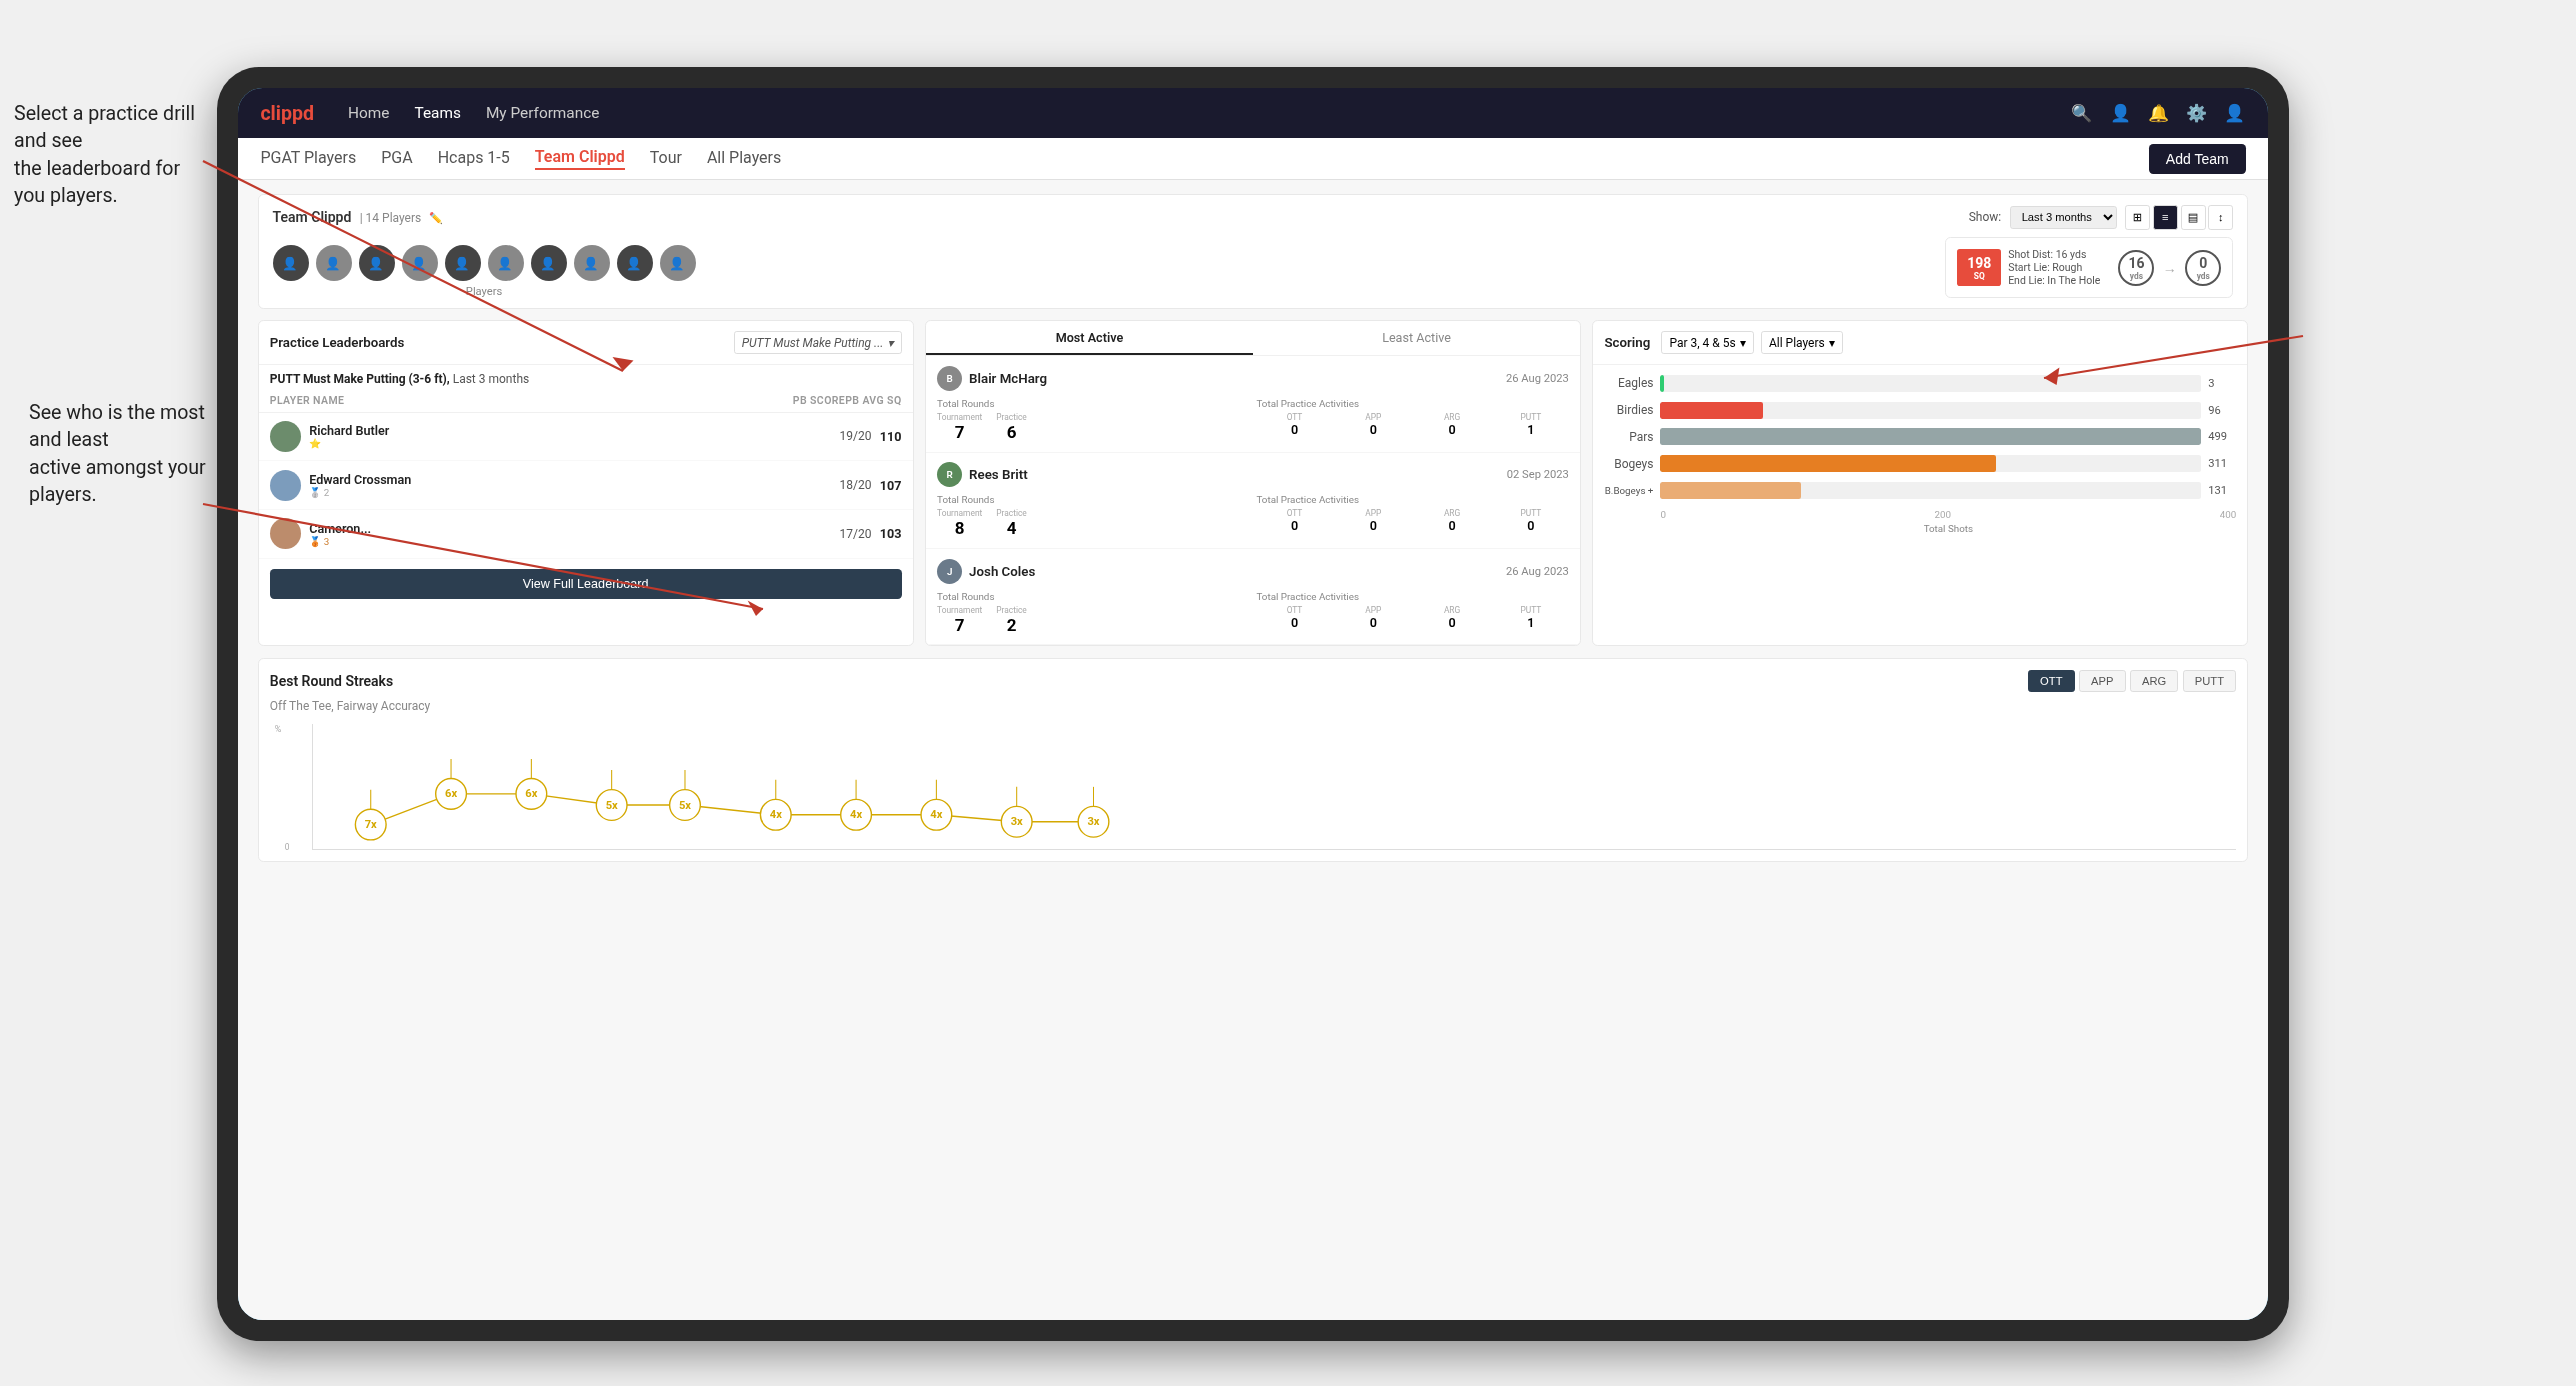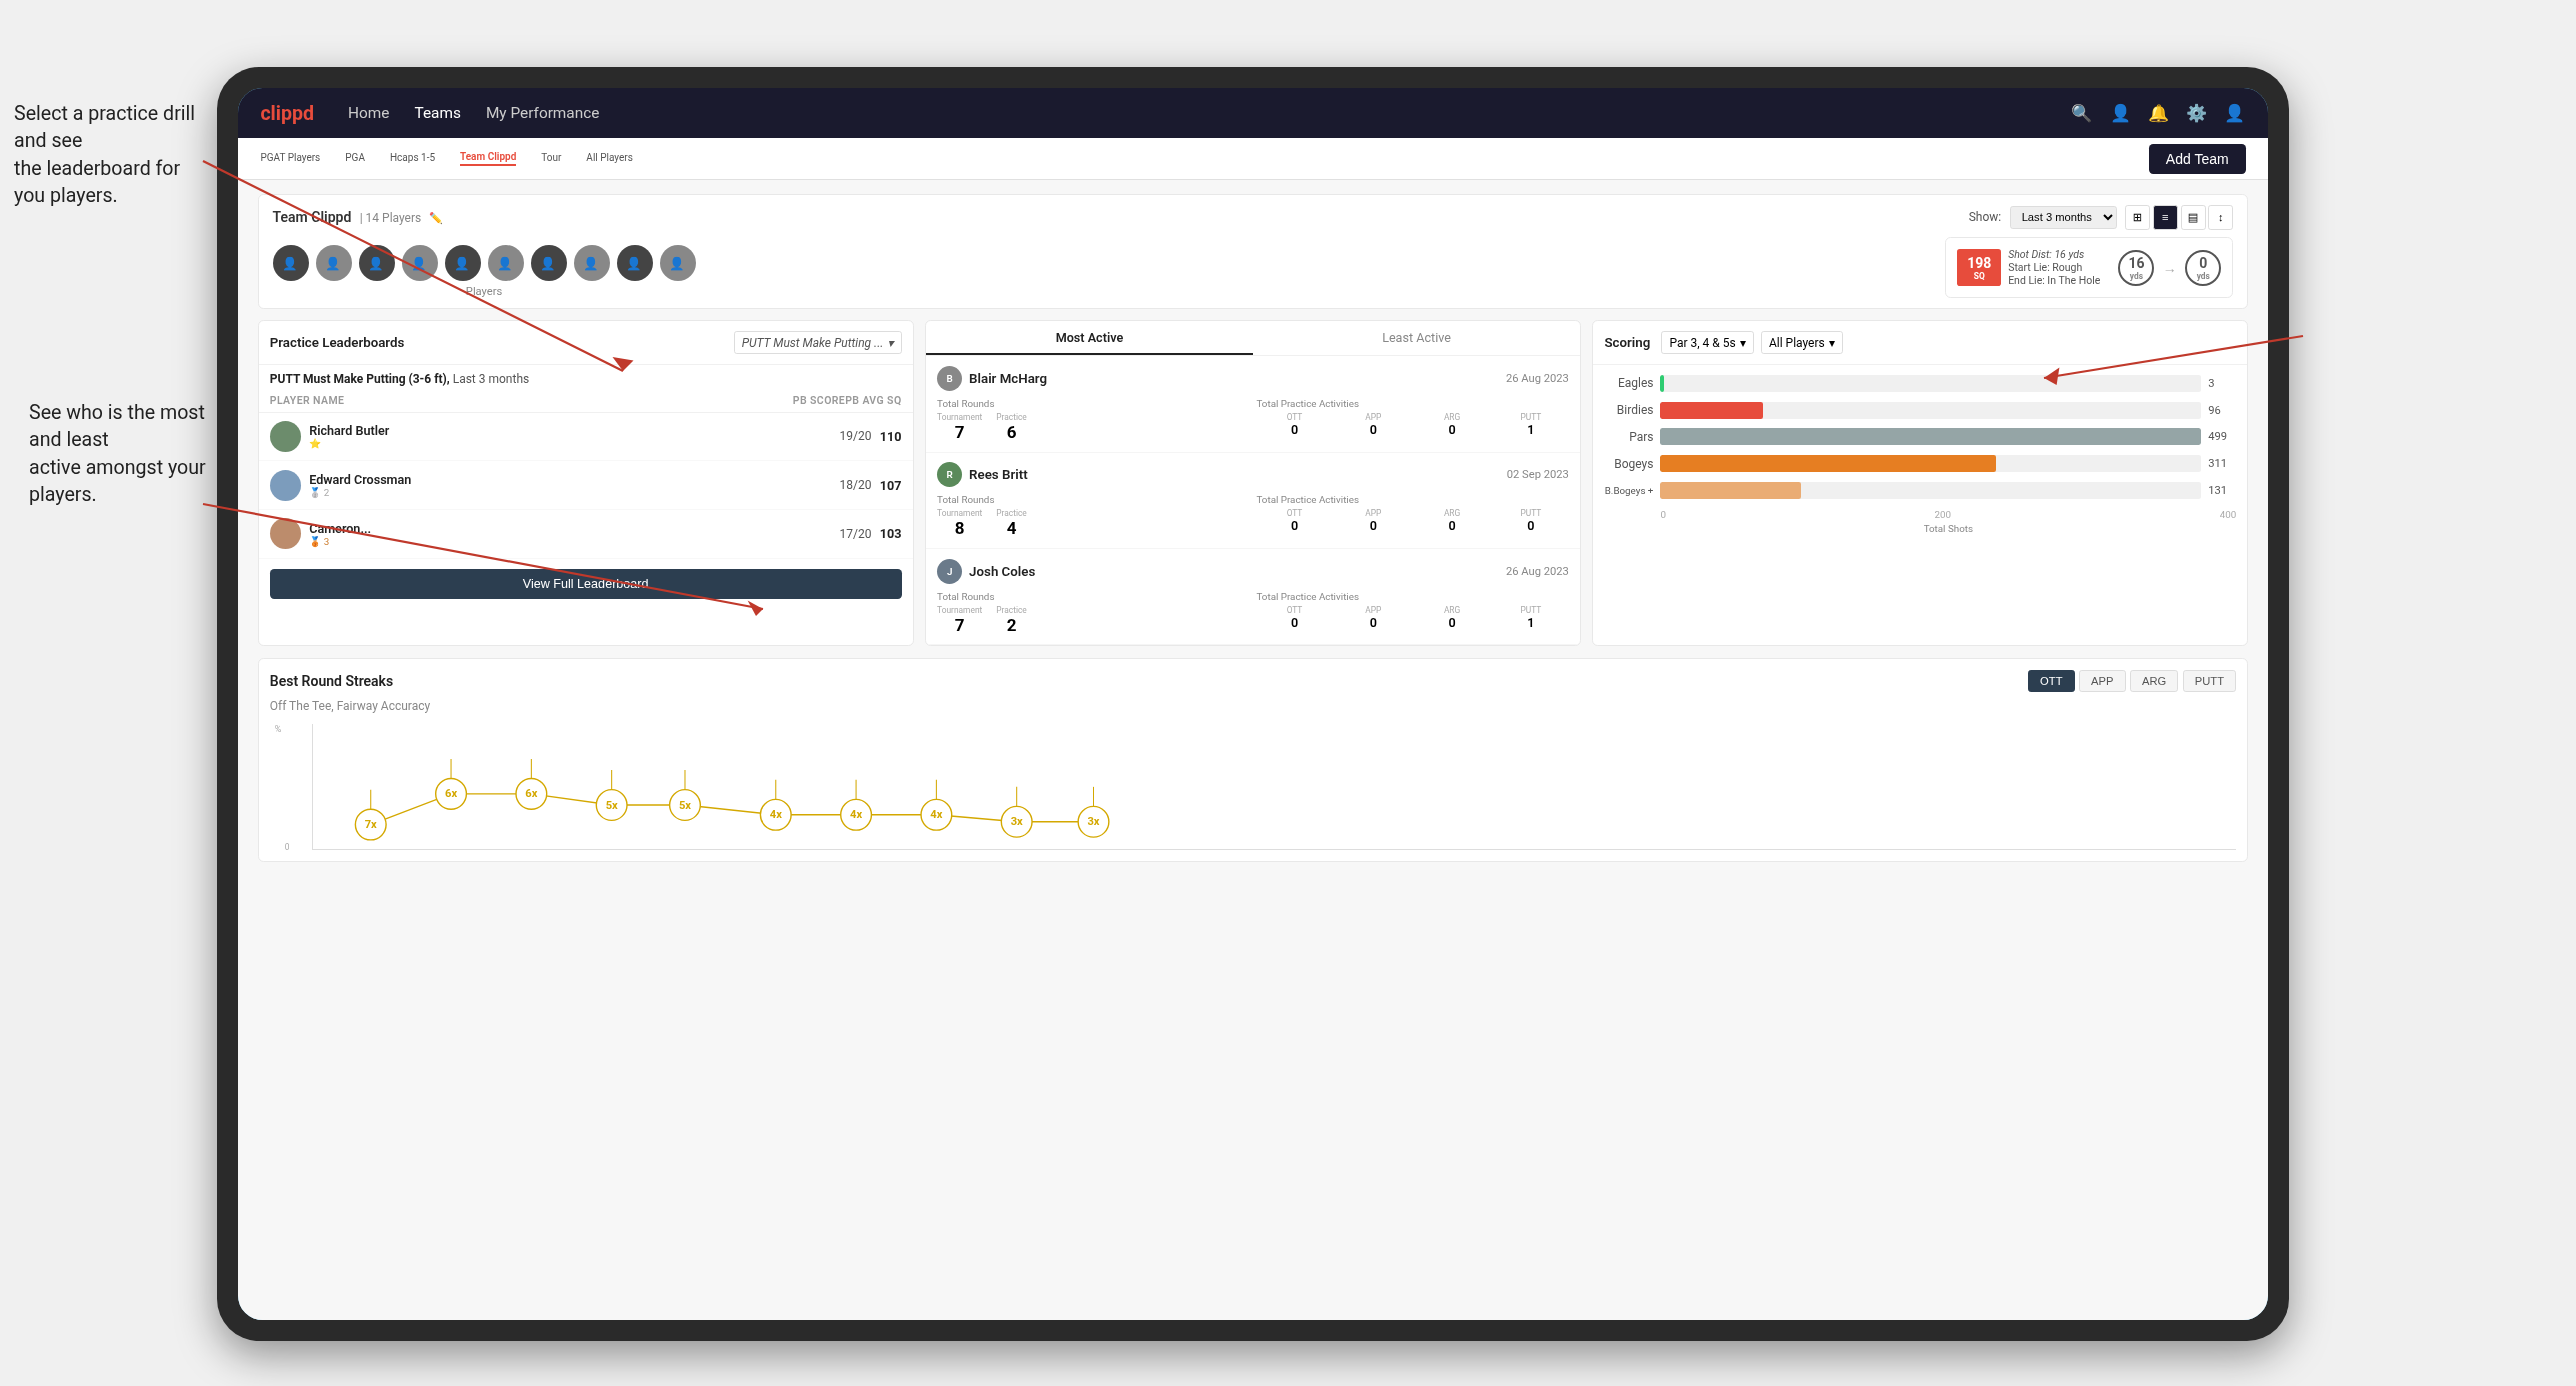--- a/index.html
+++ b/index.html
@@ -84,21 +84,21 @@
       background: #fff;
       height: 42px;
       display: flex;
       align-items: center;
       padding: 0 22.4px;
       border-bottom: 0.7px solid #e0e0e0;
       flex-shrink: 0;
       gap: 25px;
     }
     .subnav-item {
-      font-size: 10px;
+      font-size: 16px;
       color: #555;
       cursor: pointer;
       padding-bottom: 2.8px;
     }
     .subnav-item.active {
       color: #e74c3c;
       border-bottom: 2.1px solid #e74c3c;
       font-weight: 600;
     }
     .subnav-right {
@@ -565,21 +565,21 @@
               <div class="players-label">Players</div>
             </div>
 
             <div class="shot-info-card">
               <div style="display:flex;align-items:center;gap:7px;">
                 <div style="background:#e74c3c;color:#fff;font-size:14px;font-weight:700;padding:5.6px 9.8px;border-radius:2.8px;display:flex;flex-direction:column;align-items:center;">
                   <span>198</span>
                   <span style="font-size:8.4px;">SQ</span>
                 </div>
                 <div>
-                  <div style="font-size:10.5px;color:#555;font-style:italic;">Shot Dist: 16 yds</div>
+                  <div style="font-size:10.5px;color:#555;">Shot Dist: 16 yds</div>
                   <div style="font-size:10.5px;color:#555;">Start Lie: Rough</div>
                   <div style="font-size:10.5px;color:#555;">End Lie: In The Hole</div>
                 </div>
                 <div style="display:flex;align-items:center;gap:8.4px;margin-left:11.2px;">
                   <div class="yds-circle">
                     <span>16</span>
                     <span class="yds-label">yds</span>
                   </div>
                   <div style="font-size:14px;color:#aaa;">→</div>
                   <div class="yds-circle">

